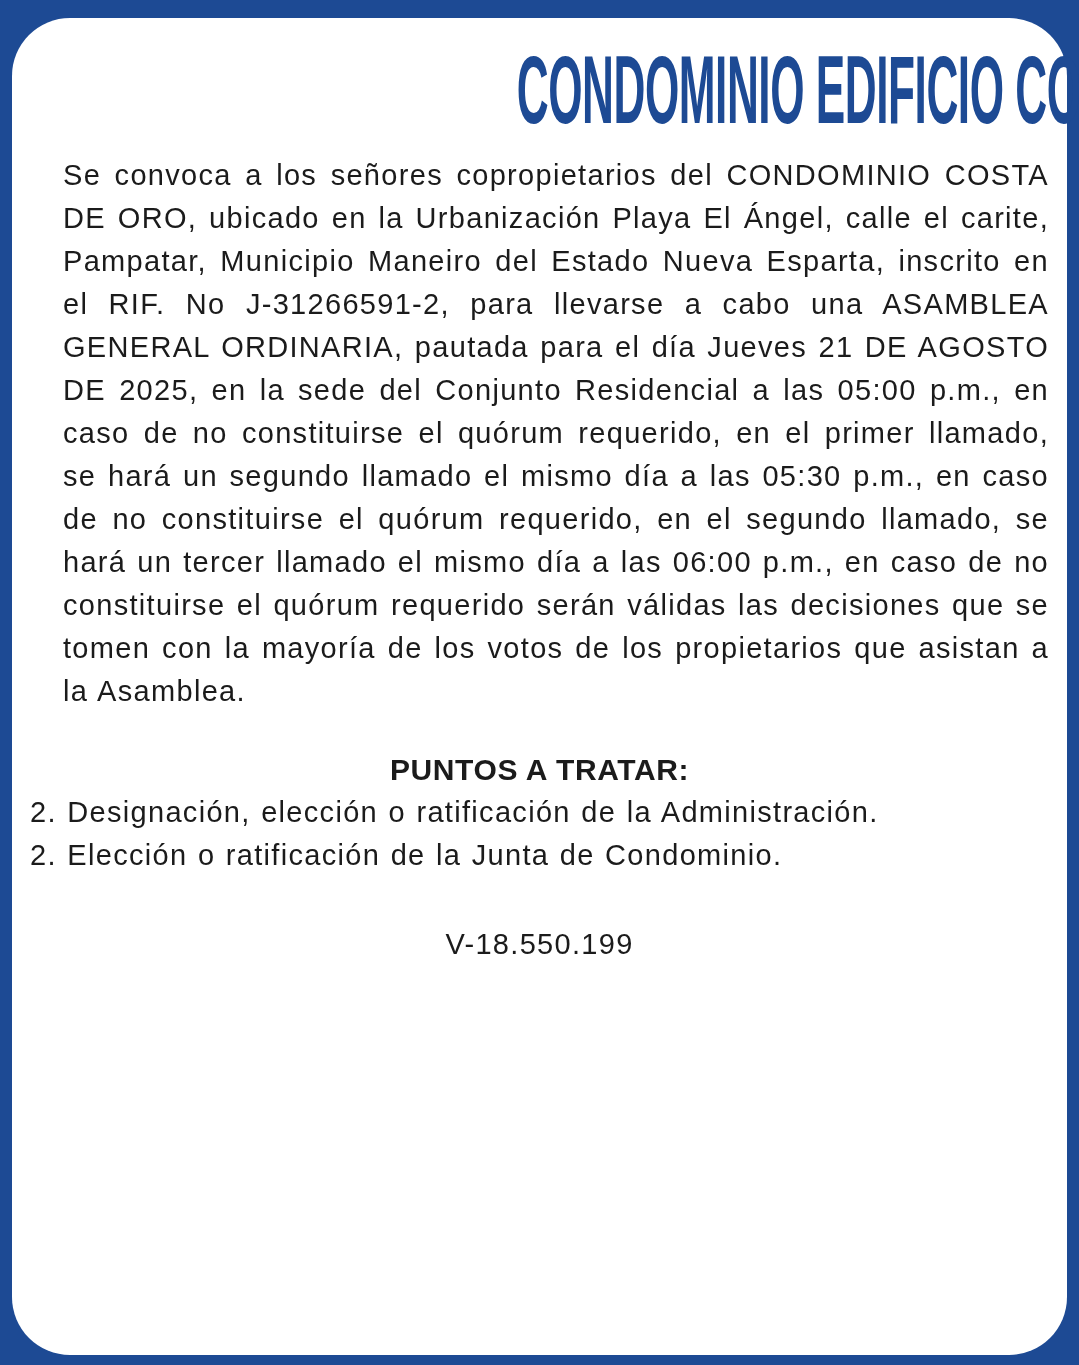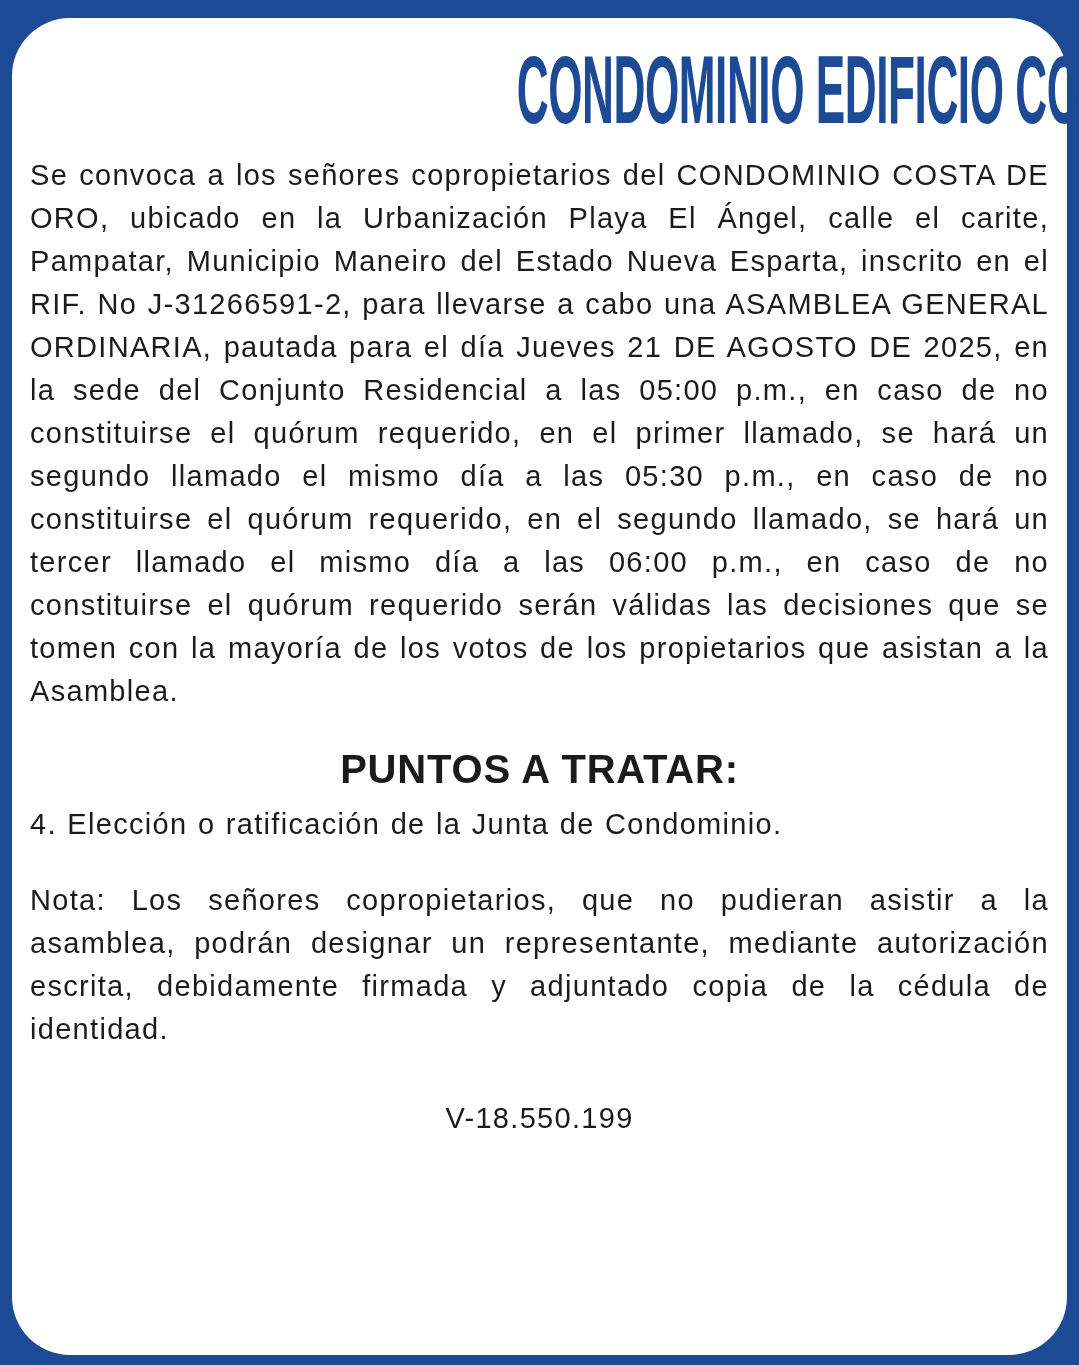--- a/index.html
+++ b/index.html
@@ -40,25 +40,25 @@
   }
   .bodytext{
     color:var(--ink);
     font-size:29px;
     line-height:43px;
     letter-spacing:0.045em;
     word-spacing:0.04em;
     text-align:justify;
   }
   p{margin:0;}
-  p.intro{margin-bottom:35px;}
+  p.intro{margin-bottom:35px;margin-left:33px;}
   h2.agenda-heading{
-    margin:12px;
+    margin:0;
     text-align:center;
-    font-size:40px;
+    font-size:30px;
     line-height:43px;
     font-weight:700;
     color:var(--ink);
     letter-spacing:0.02em;
   }
   p.note{margin-top:33px;}
   .signature{
     margin-top:46px;
     text-align:center;
     font-size:29px;
@@ -71,22 +71,22 @@
 <body>
 
 <div class="card">
 
   <h1 class="title"><span class="squeeze">CONDOMINIO EDIFICIO COSTA DE ORO</span></h1>
 
   <p class="bodytext intro">Se convoca a los señores copropietarios del CONDOMINIO COSTA DE ORO, ubicado en la Urbanización Playa El Ángel, calle el carite, Pampatar, Municipio Maneiro del Estado Nueva Esparta, inscrito en el RIF. No J-31266591-2, para llevarse a cabo una ASAMBLEA GENERAL ORDINARIA, pautada para el día Jueves 21 DE AGOSTO DE 2025, en la sede del Conjunto Residencial a las 05:00 p.m., en caso de no constituirse el quórum requerido, en el primer llamado, se hará un segundo llamado el mismo día a las 05:30 p.m., en caso de no constituirse el quórum requerido, en el segundo llamado, se hará un tercer llamado el mismo día a las 06:00 p.m., en caso de no constituirse el quórum requerido serán válidas las decisiones que se tomen con la mayoría de los votos de los propietarios que asistan a la Asamblea.</p>
 
   <h2 class="agenda-heading">PUNTOS A TRATAR:</h2>
 
-  <p class="bodytext">4. Elección o ratificación de la Junta de Condominio.</p>
+  <p class="bodytext">2. Designación, elección o ratificación de la Administración.</p>
+  <p class="bodytext">2. Elección o ratificación de la Junta de Condominio.</p>
 
-  <p class="bodytext note">Nota: Los señores copropietarios, que no pudieran asistir a la asamblea, podrán designar un representante, mediante autorización escrita, debidamente firmada y adjuntado copia de la cédula de identidad.</p>
 
   <div class="signature">
     <div>V-18.550.199</div>
 
   </div>
 
 </div>
 
 </body></html>

